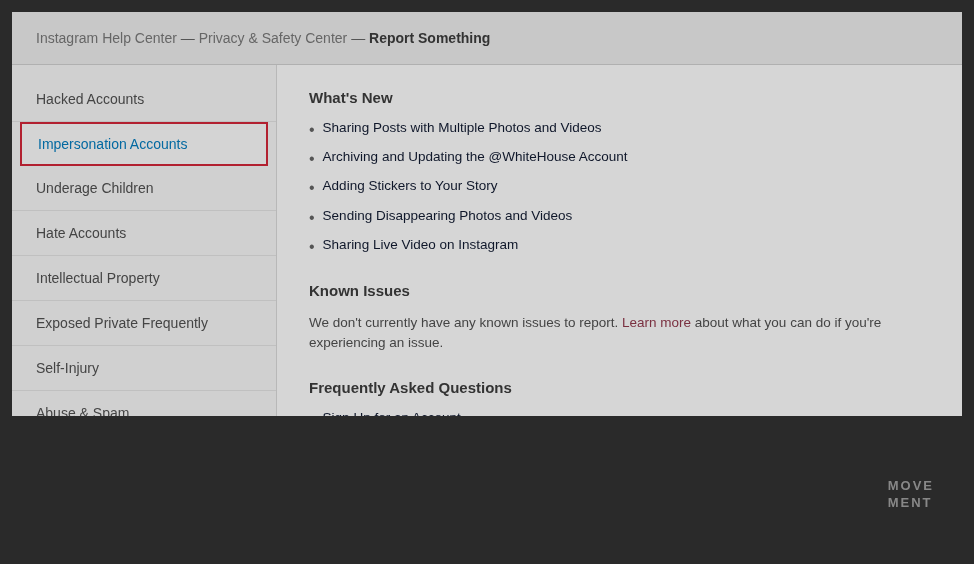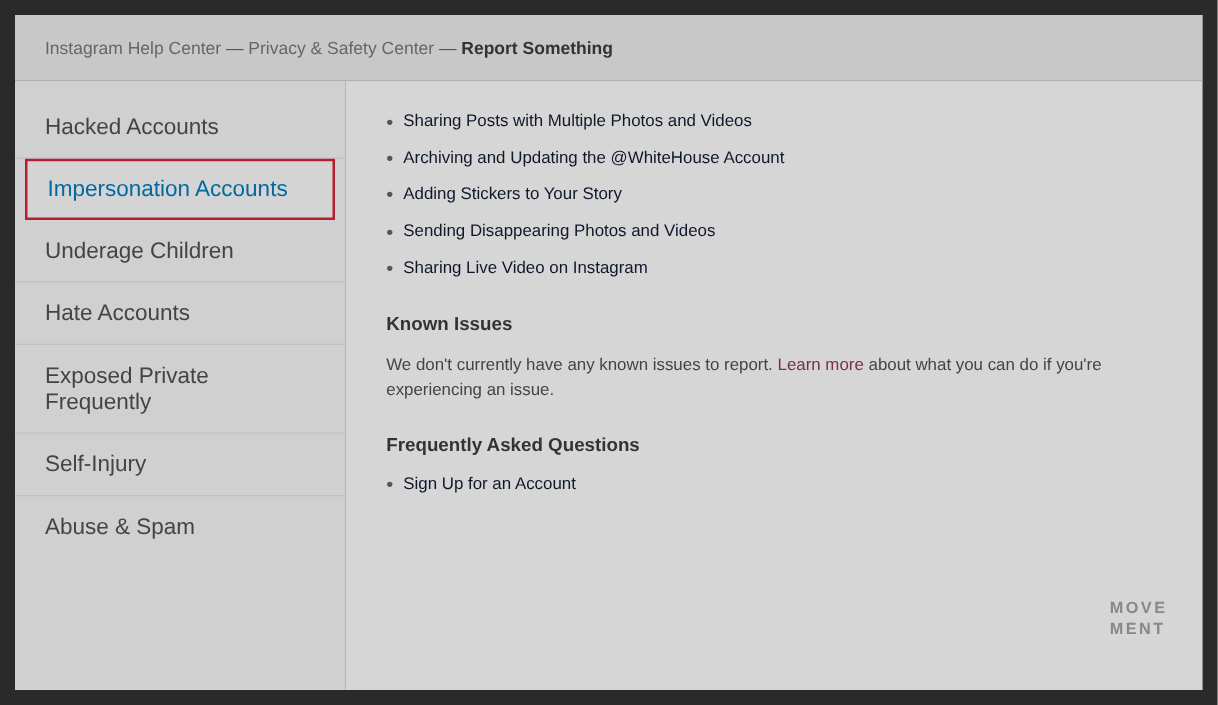--- a/index.html
+++ b/index.html
@@ -7,21 +7,21 @@
       width: 974px;
       height: 564px;
       background: #2a2a2a;
       display: flex;
       align-items: center;
       justify-content: center;
       font-family: Arial, Helvetica, sans-serif;
     }
     .screen {
       width: 950px;
-      height: 540px;
+      height: 404px;
       background: #d8d8d8;
       display: flex;
       flex-direction: column;
       overflow: hidden;
     }
     
     .header {
       background: #c8c8c8;
       border-bottom: 1px solid #b0b0b0;
       padding: 18px 24px;
@@ -45,21 +45,21 @@
     .sidebar {
       width: 265px;
       background: #d0d0d0;
       border-right: 1px solid #b8b8b8;
       padding: 12px 0;
       flex-shrink: 0;
       overflow-y: auto;
     }
     .sidebar-item {
       padding: 14px 24px;
-      font-size: 18px;
+      font-size: 14px;
       color: #444;
       cursor: pointer;
       border-bottom: 1px solid #c0c0c0;
     }
     .sidebar-item:last-child {
       border-bottom: none;
     }
     .sidebar-item.highlighted {
       border: 2px solid #b22030;
       margin: 0 8px;
@@ -145,33 +145,37 @@
         <div class="sidebar-item highlighted">
           <span>Impersonation Accounts</span>
         </div>
         <div class="sidebar-item">
           <span>Underage Children</span>
         </div>
         <div class="sidebar-item">
           <span>Hate Accounts</span>
         </div>
         <div class="sidebar-item">
+          <span>Intellectual Property</span>
+        </div>
+        <div class="sidebar-item">
           <span>Exposed Private Frequently</span>
         </div>
         <div class="sidebar-item">
           <span>Self-Injury</span>
         </div>
         <div class="sidebar-item">
           <span>Abuse &amp; Spam</span>
         </div>
       </div>
 
       <div class="main-content">
 
         <div class="section">
+          <div class="section-title">What's New</div>
           <div class="list-item">
             <span class="bullet">•</span>
             <a href="#">Sharing Posts with Multiple Photos and Videos</a>
           </div>
           <div class="list-item">
             <span class="bullet">•</span>
             <a href="#">Archiving and Updating the @WhiteHouse Account</a>
           </div>
           <div class="list-item">
             <span class="bullet">•</span>

